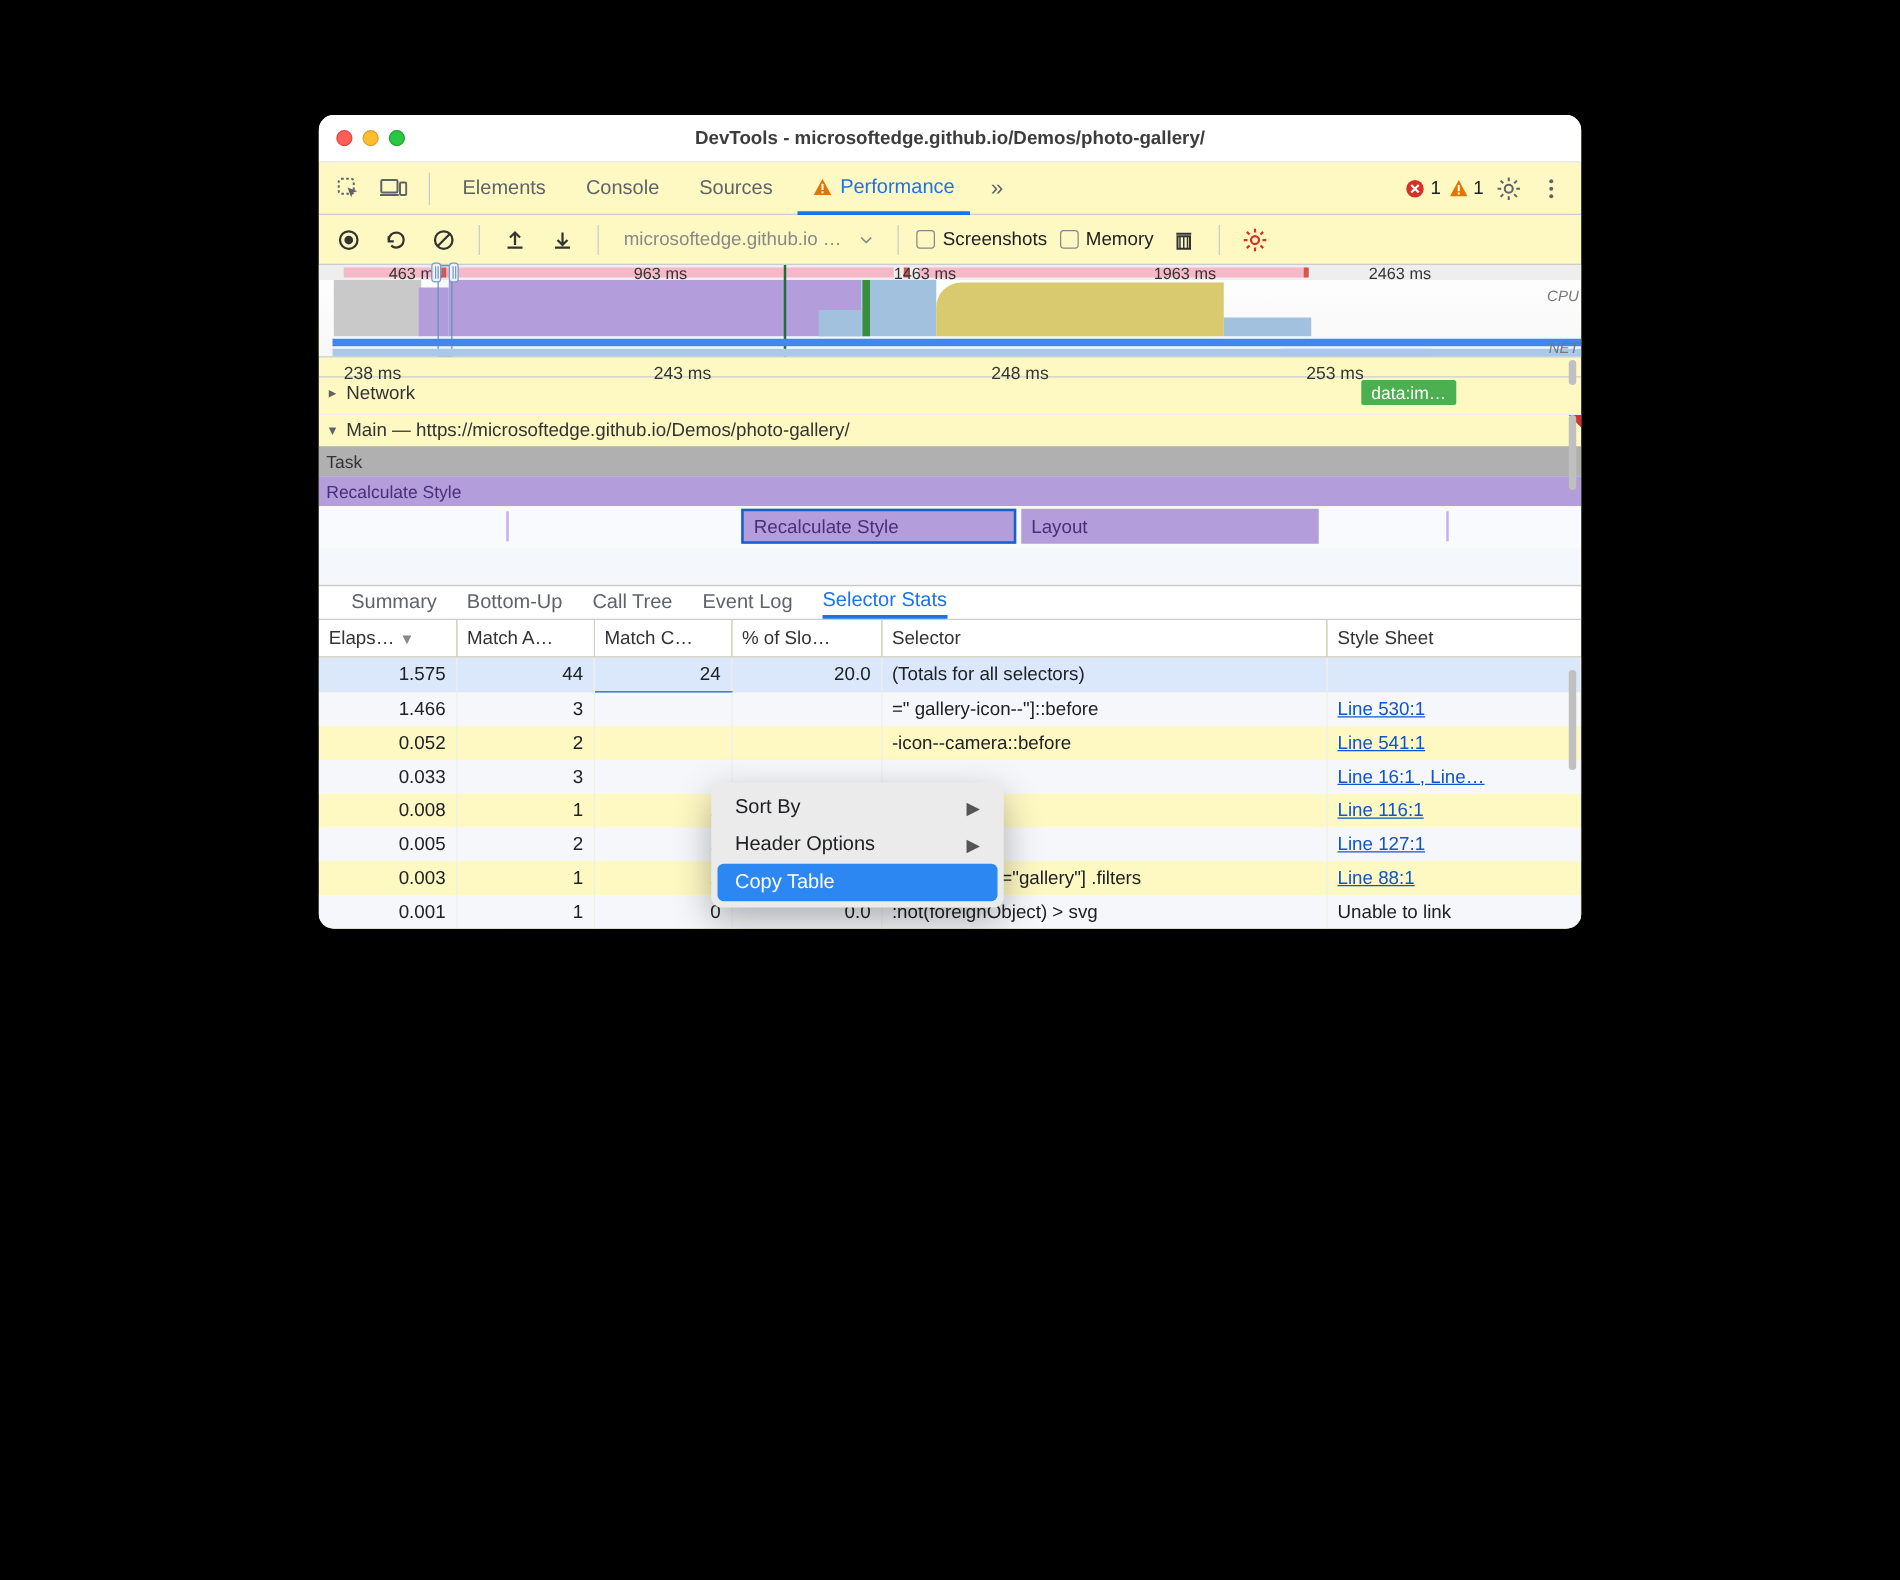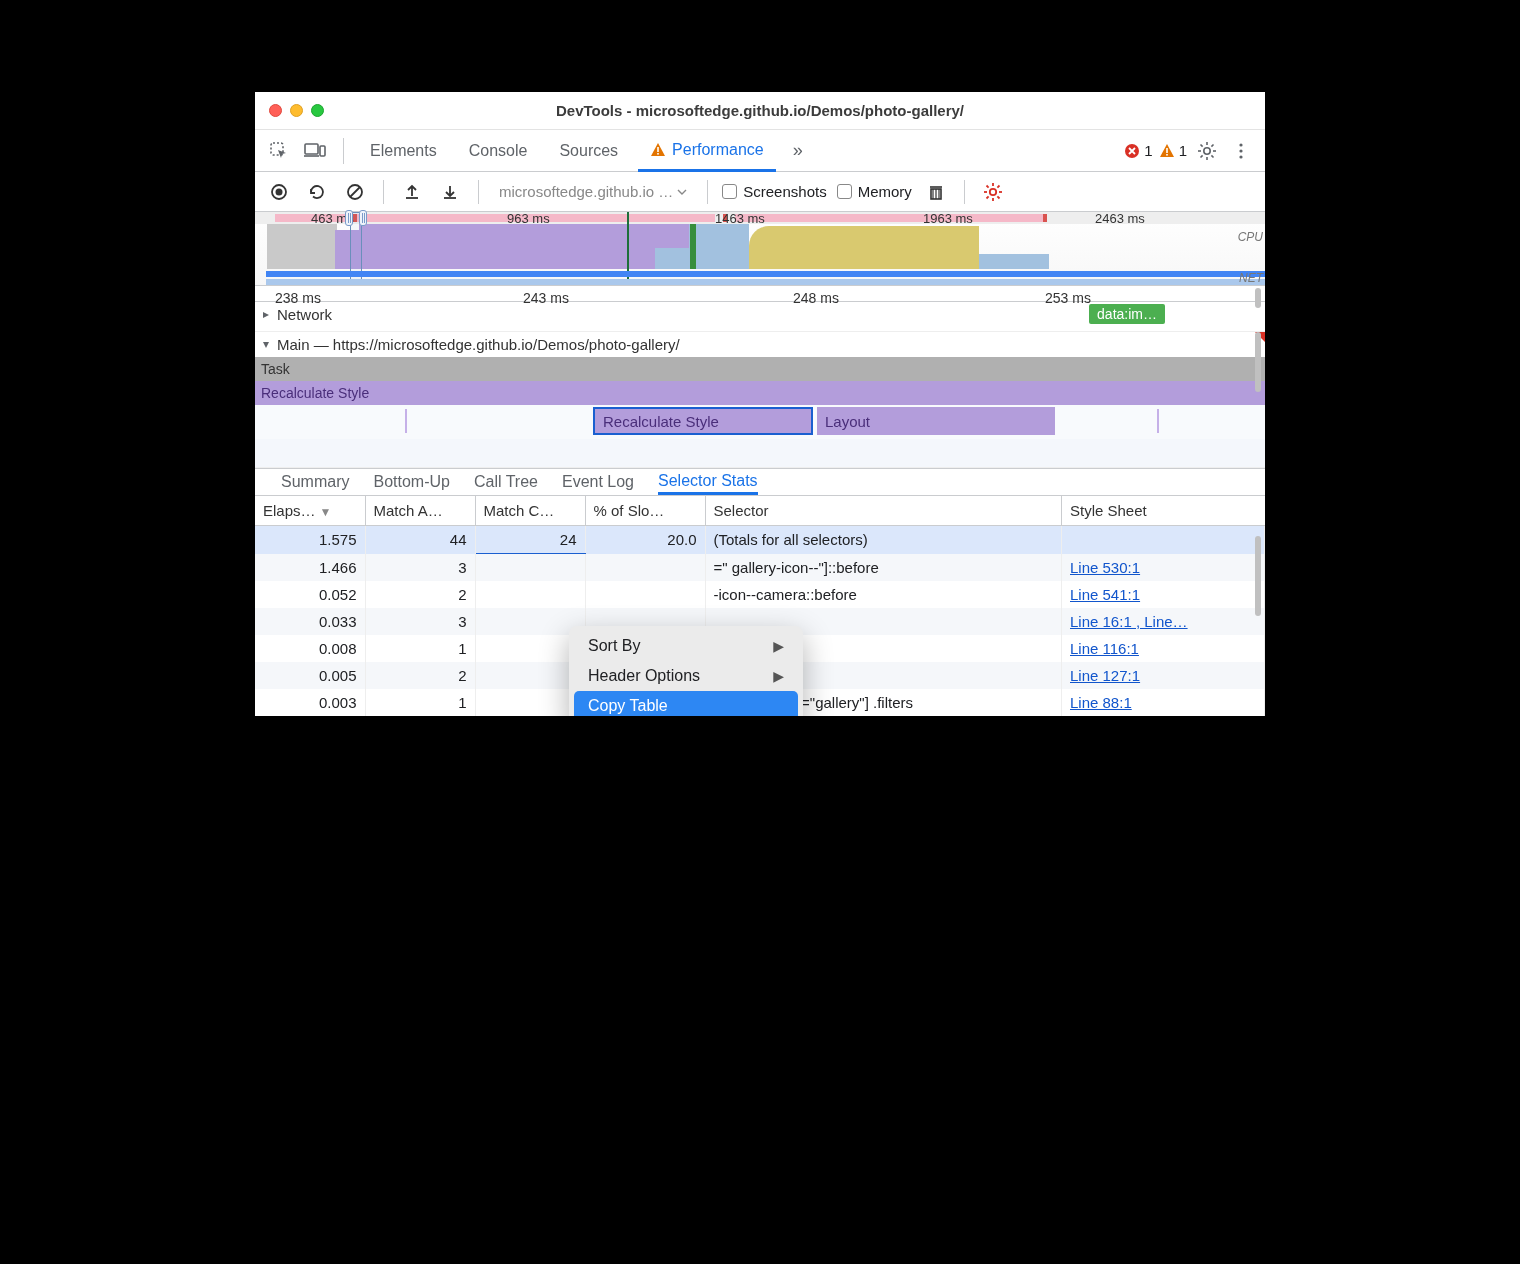--- a/index.html
+++ b/index.html
@@ -25,22 +25,22 @@
     color: var(--text);
     width: 1520px;
     height: 1264px;
     display: flex;
     align-items: flex-start;
     justify-content: center;
     padding-top: 92px;
   }
   .window {
     width: 1010px;
-    background: #ffffff;
-    border-radius: 0;
+    background: #fef9c3;
+    border-radius: 12px;
     box-shadow: 0 30px 80px rgba(0,0,0,0.5);
     overflow: hidden;
   }
   
   .titlebar {
     height: 38px;
     background: #fff;
     display: flex;
     align-items: center;
     padding: 0 14px;
@@ -68,21 +68,21 @@
   .tabrow .tab.active { color: var(--blue); border-bottom: 3px solid var(--blue); margin-bottom:-1px; }
   .icon-btn { width: 28px; height: 28px; display:flex; align-items:center; justify-content:center; color:#5f6368; cursor:pointer; }
   .badge-area { margin-left:auto; display:flex; align-items:center; gap:6px; }
   .err-b { display:inline-flex; align-items:center; gap:4px; font-size:15px; }
   
   .toolbar {
     display:flex; align-items:center; height:40px; padding:0 10px; gap:10px;
     border-bottom:1px solid var(--border); font-size:15px;
   }
   .toolbar .divider { width:1px; height:24px; background:var(--border); margin:0 4px; }
-  .select-url { color:#888; display:flex; align-items:center; gap:4px; padding:0 6px; }
+  .select-url { color:#888; display:flex; align-items:center; gap:15px; padding:0 6px; }
   .chk { display:flex; align-items:center; gap:6px; }
   .chk-box { width:15px; height:15px; border:1px solid #888; border-radius:3px; }
   .gear-red { color:#d93025; font-size:18px; }
   
   .overview {
     position:relative;
     height:74px;
     border-bottom:1px solid var(--border);
     background:linear-gradient(#fff,#f7f7f7);
   }
@@ -460,20 +460,28 @@
         <td><a class="link">Line 127:1</a></td>
       </tr>
       <tr>
         <td class="num">0.003</td>
         <td class="num">1</td>
         <td class="num">1</td>
         <td class="num">100.0</td>
         <td>[data-module="gallery"] .filters</td>
         <td><a class="link">Line 88:1</a></td>
       </tr>
+      <tr>
+        <td class="num">0.001</td>
+        <td class="num">1</td>
+        <td class="num">0</td>
+        <td class="num">0.0</td>
+        <td>:not(foreignObject) &gt; svg</td>
+        <td>Unable to link</td>
+      </tr>
     </tbody>
   </table>
   <div class="scrollbar" style="top:40px; height:80px;"></div>
   </div>
 
   <div class="ctx" style="left:314px; top:534px;">
     <div class="ctx-item">
         <span>Sort By</span>
         <span class="chev">▶</span>
       </div>

